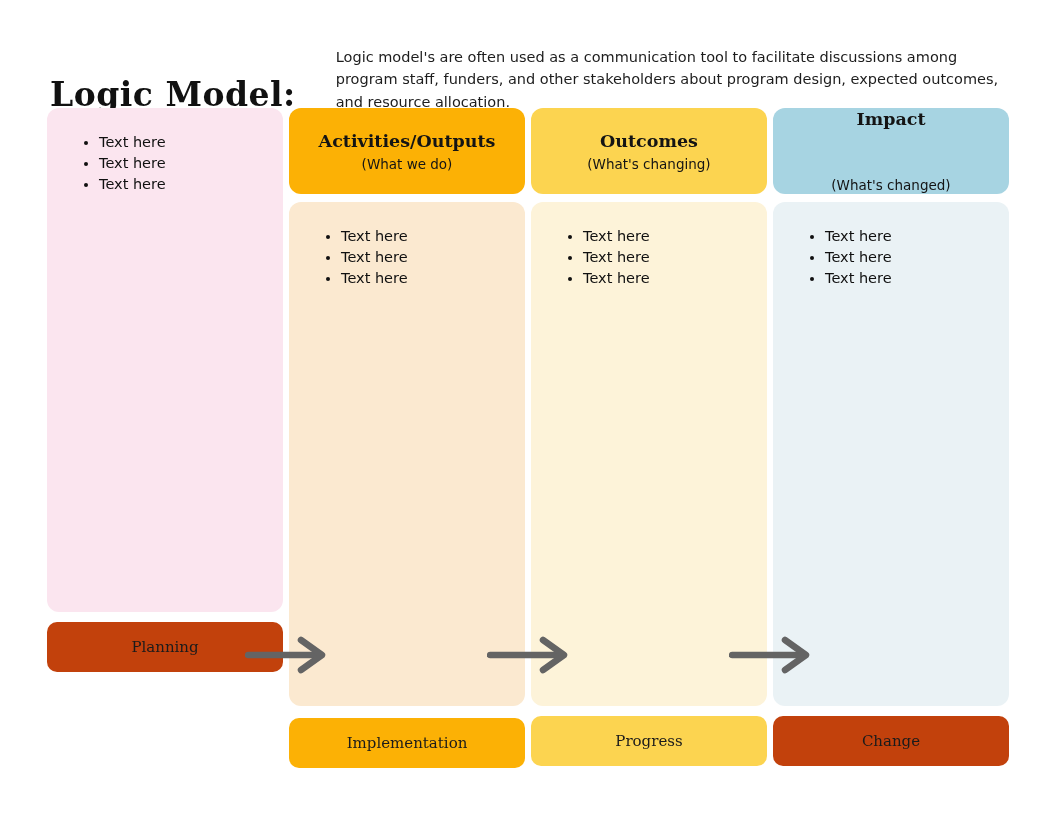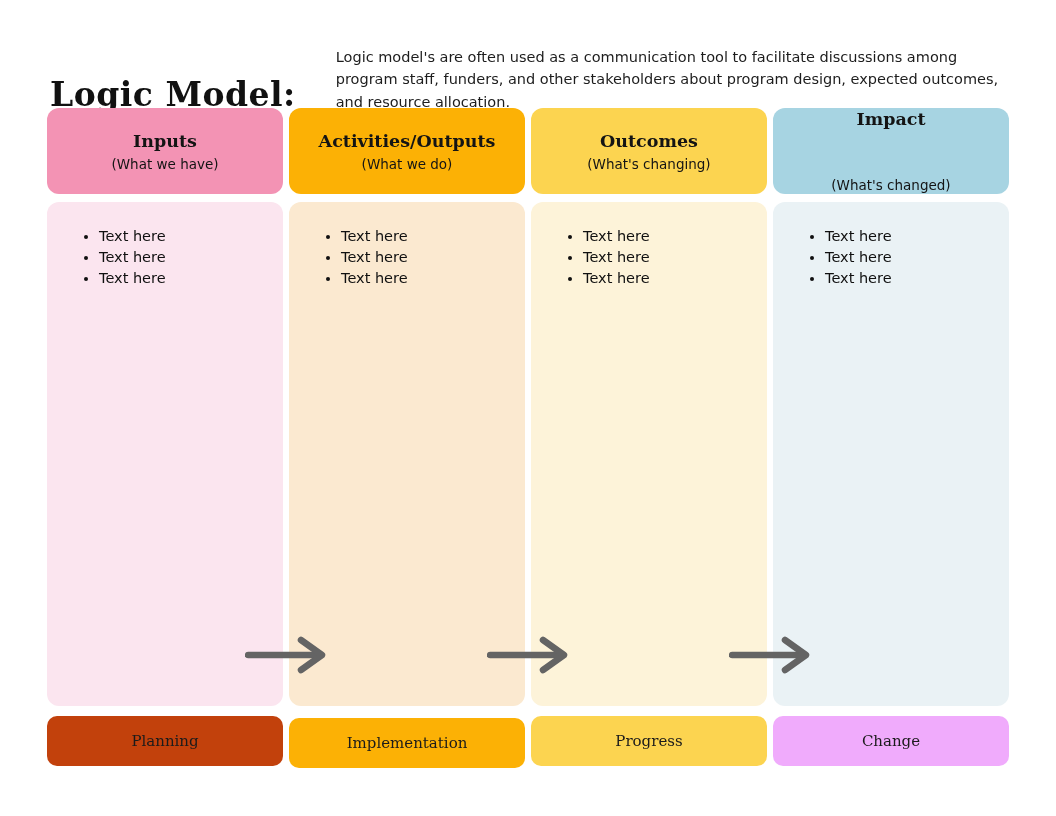--- a/index.html
+++ b/index.html
@@ -112,24 +112,20 @@
 <div class="page">
 
   <div class="top">
     <div class="page-title">Logic Model:</div>
     <div class="page-desc">Logic model's are often used as a communication tool to facilitate discussions among program staff, funders, and other stakeholders about program design, expected outcomes, and resource allocation.</div>
   </div>
 
   <div class="board">
 
     <div class="col">
-      <div class="col-header" style="background-color: rgb(243, 147, 180);">
-        <div class="col-title">Inputs</div>
-        <div class="col-sub">(What we have)</div>
-      </div>
       <div class="col-body" style="background-color: rgb(251, 229, 239);">
         <ul>
           <li>Text here</li>
           <li>Text here</li>
           <li>Text here</li>
         </ul>
       </div>
       <div class="col-footer" style="background-color: #c2410c;">
         <span>Planning</span>
       </div>
@@ -174,21 +170,21 @@
         <div class="col-title">Impact</div>
         <div class="col-sub">(What's changed)</div>
       </div>
       <div class="col-body" style="background-color: rgb(234, 242, 245);">
         <ul>
           <li>Text here</li>
           <li>Text here</li>
           <li>Text here</li>
         </ul>
       </div>
-      <div class="col-footer" style="background-color: #f0abfc;">
+      <div class="col-footer" style="background-color: #c2410c;">
         <span>Change</span>
       </div>
     </div>
 
     <svg class="flow-arrow arrow-1" viewBox="0 0 82 38">
       <path d="M3 19 L73 19" stroke="currentColor" stroke-width="6.5" stroke-linecap="round" fill="none"></path>
       <path d="M56 4 L77 19 L56 34" stroke="currentColor" stroke-width="6.5" stroke-linecap="round" stroke-linejoin="round" fill="none"></path>
     </svg>
     <svg class="flow-arrow arrow-2" viewBox="0 0 82 38">
       <path d="M3 19 L73 19" stroke="currentColor" stroke-width="6.5" stroke-linecap="round" fill="none"></path>

